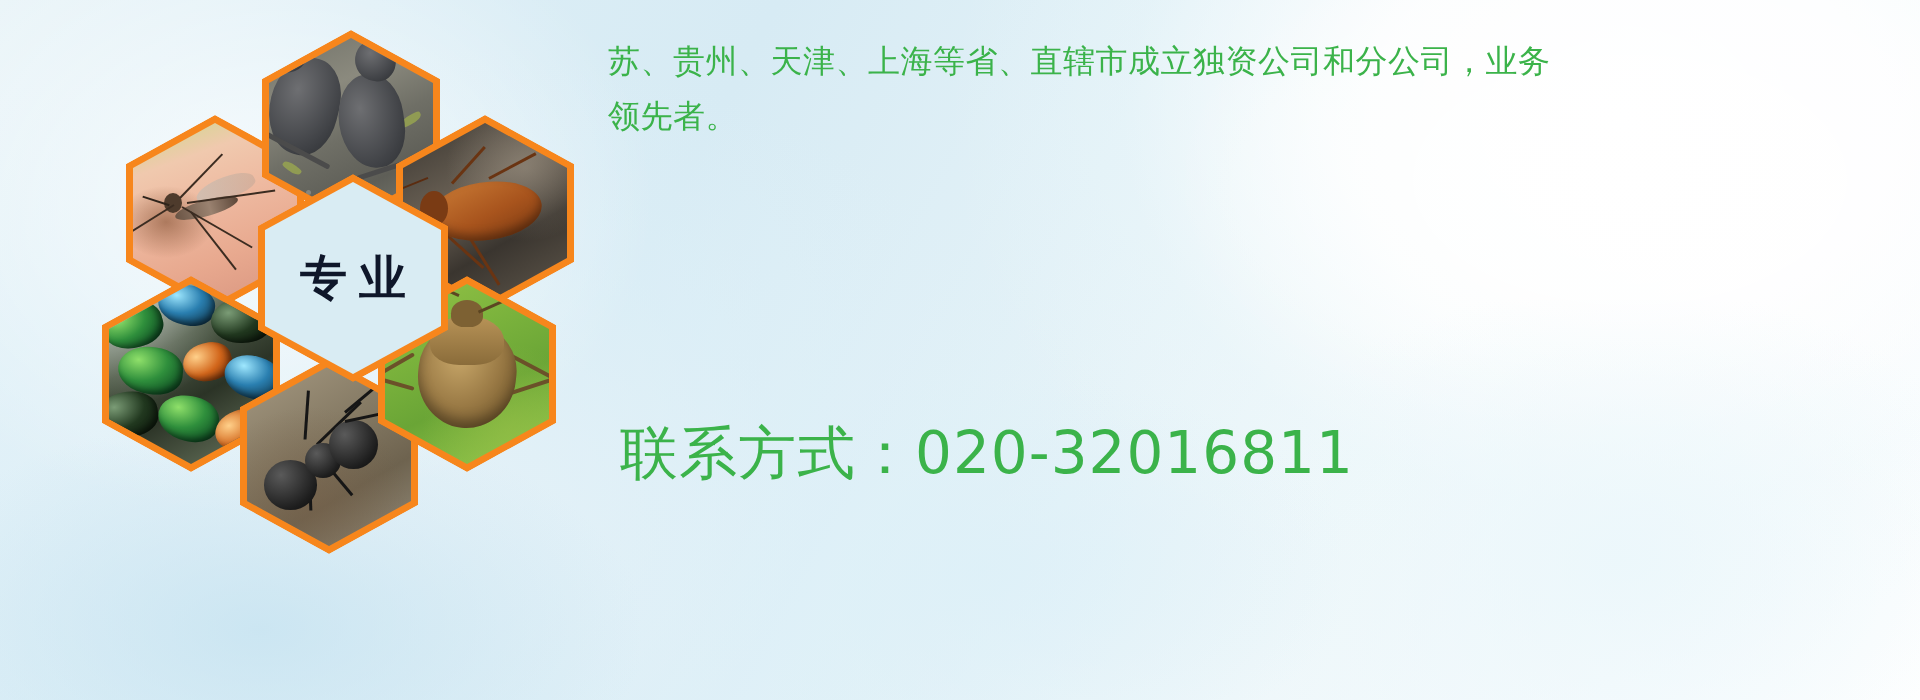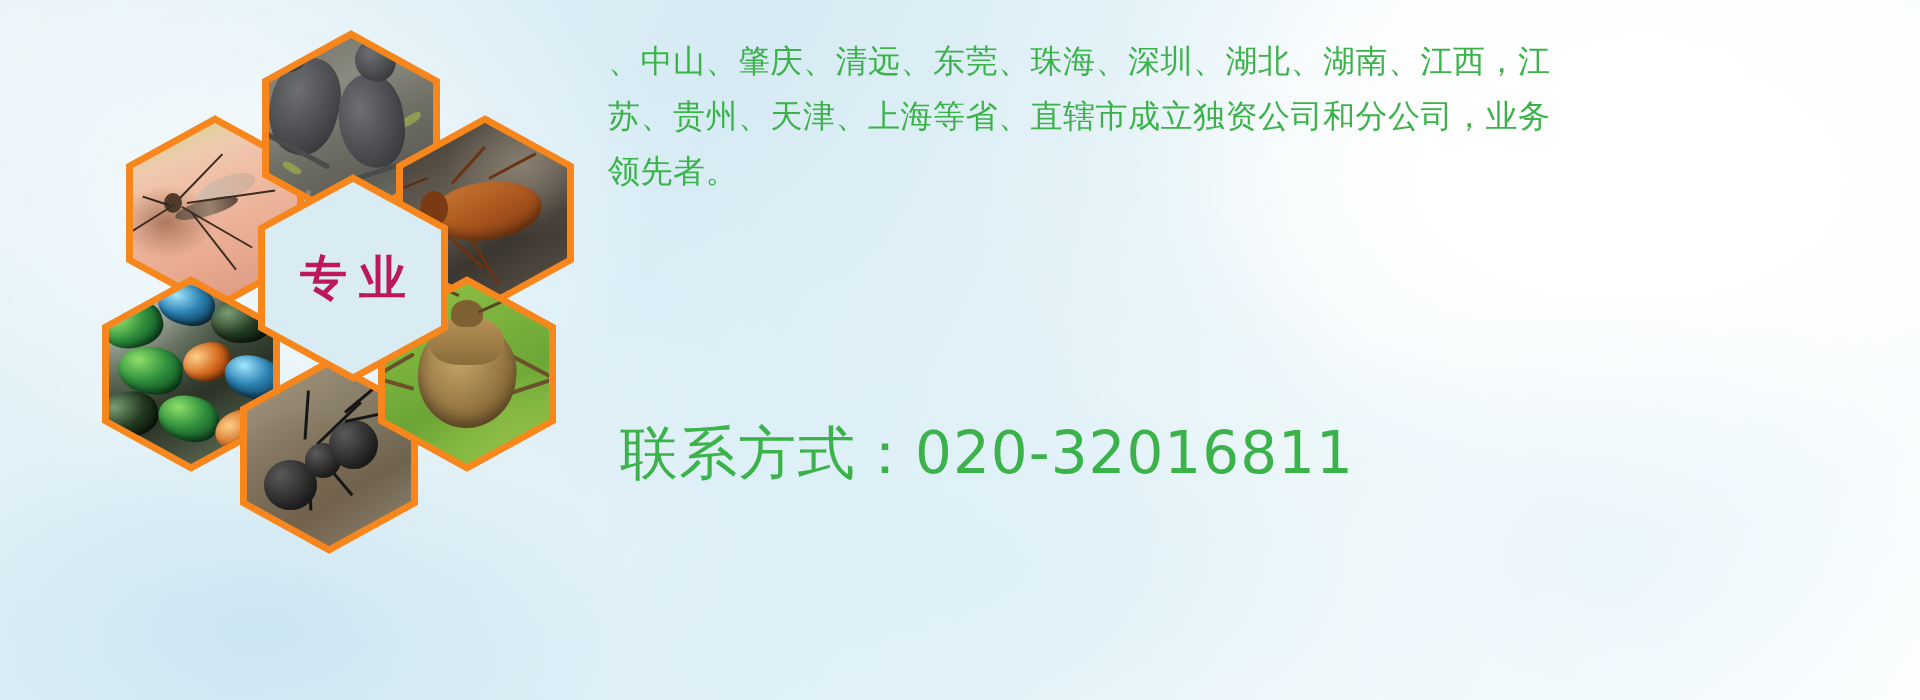--- a/index.html
+++ b/index.html
@@ -149,21 +149,21 @@
   .hex-label .frame{background:#F7861C;}
   .hex-label .face{
     position:absolute;left:7px;right:7px;top:8px;bottom:8px;
     background:#d9ecf3;
     -webkit-clip-path:polygon(50% 0%,100% 25%,100% 75%,50% 100%,0% 75%,0% 25%);
     clip-path:polygon(50% 0%,100% 25%,100% 75%,50% 100%,0% 75%,0% 25%);
     display:flex;flex-direction:column;align-items:center;justify-content:center;
   }
   .badge-line{
     font-family:"DejaVu Sans","Liberation Sans",sans-serif;
-    font-weight:bold;color:#be185d;font-size:47px;letter-spacing:12px;
+    font-weight:bold;color:#0f172a;font-size:47px;letter-spacing:12px;
     text-indent:12px;line-height:1.22;white-space:nowrap;
   }
 
   
   #copy{
     position:absolute;left:608px;top:34px;width:1292px;
   }
   .para-line{
     font-family:"DejaVu Sans","Liberation Sans",sans-serif;
     color:#3bb34a;font-size:32px;line-height:55px;white-space:nowrap;
@@ -298,21 +298,20 @@
     <div class="hex hex-label" style="left:162px;top:164px;width:190px;height:208px;">
       <div class="frame"></div>
       <div class="face">
         <div class="badge-line">专业</div>
       </div>
     </div>
 
   </div>
 
   <div id="copy">
-    <div class="para-line">、中山、肇庆、清远、东莞、珠海、深圳、湖北、湖南、江西，江</div>
     <div class="para-line">苏、贵州、天津、上海等省、直辖市成立独资公司和分公司，业务</div>
     <div class="para-line">领先者。</div>
   </div>
 
   <div id="contact">
     <div class="contact-line">联系方式：020-32016811</div>
   </div>
 
 </div>
 

